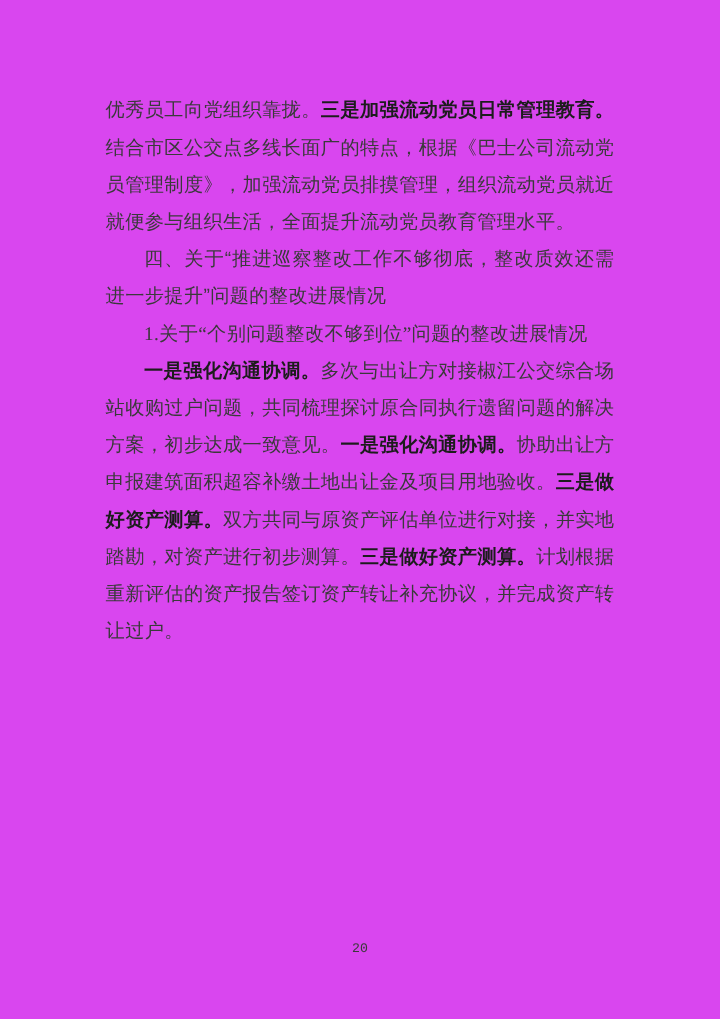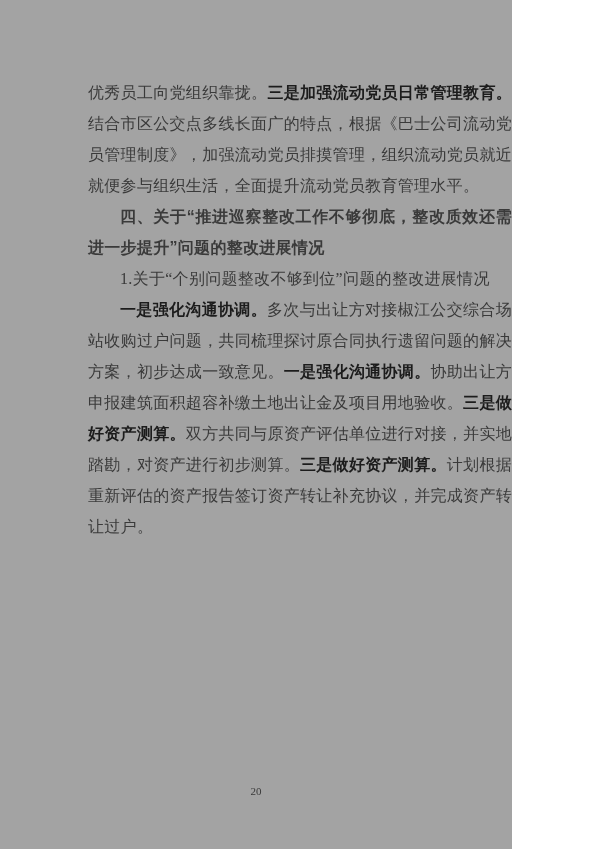--- a/index.html
+++ b/index.html
@@ -1,21 +1,21 @@
 <!DOCTYPE html>
 <html><head>
 <meta charset="utf-8">
 <style>
   * { box-sizing: border-box; }
   html, body { margin: 0; padding: 0; background: #ffffff; }
   .page {
     position: relative;
-    width: 512px;
+    width: 600px;
     height: 849px;
-    background: #a3a3a3;
+    background: #d946ef;
     overflow: hidden;
     font-family: "Liberation Serif", "DejaVu Serif", serif;
   }
   .content {
     position: absolute;
     left: 88px;
     top: 77px;
     width: 424px;
   }
   .content p {
@@ -24,40 +24,40 @@
     line-height: 31px;
     color: #3a3a3a;
     text-align: justify;
     text-justify: inter-character;
     letter-spacing: 0.3px;
   }
   .indent { text-indent: 32px; }
   .no-indent { text-indent: 0; }
   .heading {
     font-family: "Liberation Sans", "DejaVu Sans", sans-serif;
-    font-weight: 700;
+    font-weight: 400;
     color: #1c1c1c;
   }
   .kai {
     color: #333333;
   }
   .run-bold {
     font-weight: 700;
     color: #1c1c1c;
   }
   .page-number {
     position: absolute;
     left: 0;
     right: 0;
     top: 784px;
     text-align: center;
     font-size: 11px;
     line-height: 15px;
     color: #3a3a3a;
-    font-family: Liberation Serif, serif;
+    font-family: Liberation Mono, monospace;
   }
 </style>
 </head>
 <body>
 
 <div class="page">
   <div class="content">
 
     <p class="no-indent">
       <span>优秀员工向党组织靠拢。</span><span class="run-bold">三是加强流动党员日常管理教育。</span><span>结合市区公交点多线长面广的特点，根据《巴士公司流动党员管理制度》，加强流动党员排摸管理，组织流动党员就近就便参与组织生活，全面提升流动党员教育管理水平。</span>

